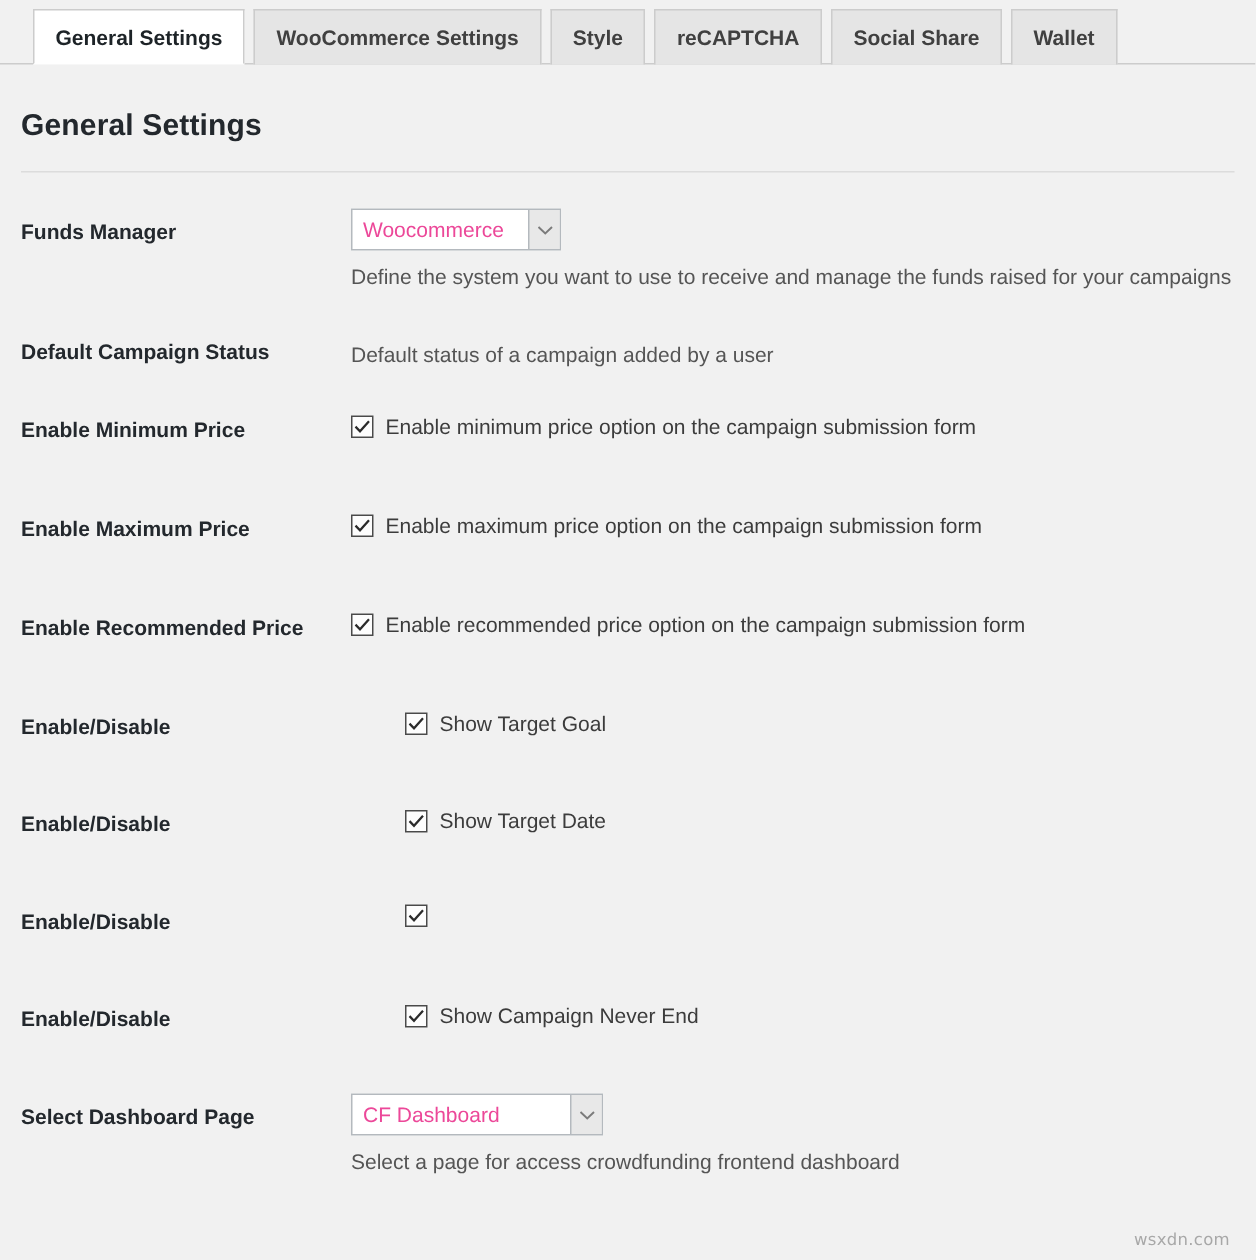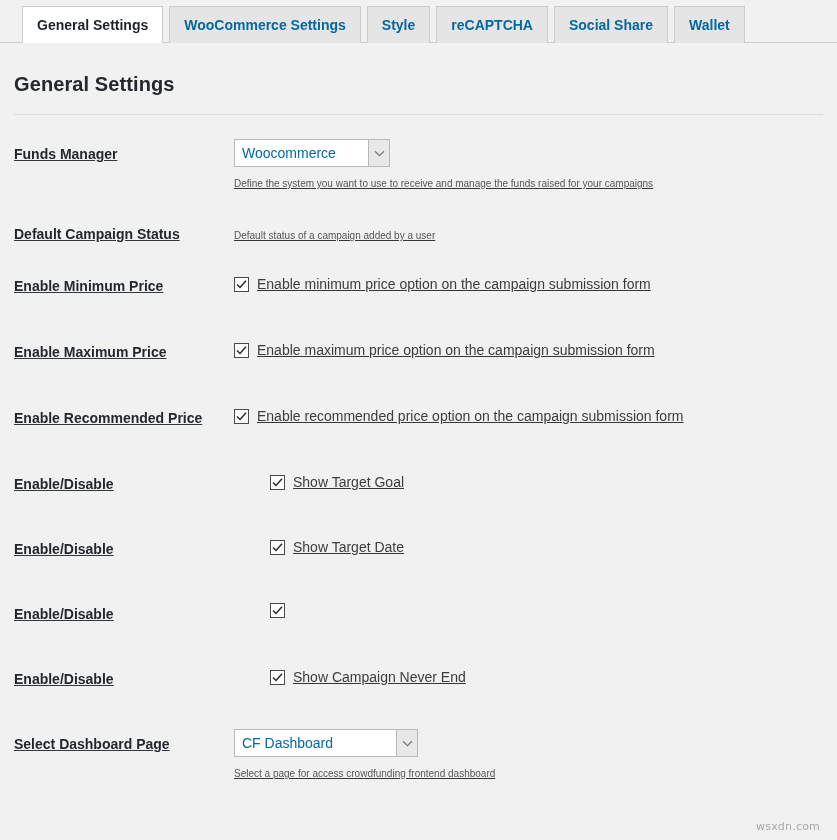--- a/index.html
+++ b/index.html
@@ -29,21 +29,21 @@
     align-items: flex-end;
   }
   .tab {
     display: inline-block;
     box-sizing: border-box;
     padding: 9px 14px 9px 14px;
     margin-right: 6px;
     font-size: 14px;
     font-weight: bold;
     line-height: 18px;
-    color: #0369a1;
+    color: #404040;
     background: #e5e5e5;
     border: 1px solid #ccc;
     border-bottom: none;
     position: relative;
     top: 1px;
     height: 37px;
     white-space: nowrap;
     text-decoration: none;
     cursor: pointer;
     user-select: none;
@@ -68,21 +68,20 @@
   .title-rule {
     border: none;
     border-top: 1px solid #dcdcdc;
     margin: 18px 14px 0 14px;
     height: 0;
   }
 
   
   .form-area {
     padding-top: 24px;
-    text-decoration: underline;
   }
   .form-row {
     display: flex;
     align-items: flex-start;
     padding: 0 0 0 14px;
   }
   .row-label {
     width: 220px;
     min-width: 220px;
     box-sizing: border-box;
@@ -109,44 +108,44 @@
     align-items: stretch;
     background: #ffffff;
     border: 1px solid #b4b9be;
     height: 28px;
     box-sizing: border-box;
     cursor: pointer;
   }
   .select-value {
     display: flex;
     align-items: center;
-    padding: 0 22px 0 7px;
-    font-size: 14px;
-    color: #0369a1;
+    padding: 0 6px 0 7px;
+    font-size: 14px;
+    color: #ec4899;
     white-space: nowrap;
     line-height: 26px;
   }
   .select-arrow {
     width: 20px;
     min-width: 20px;
     border-left: 1px solid #b4b9be;
     background: #e8e8e8;
     display: flex;
     align-items: center;
     justify-content: center;
   }
   .select-arrow svg { display: block; }
 
   .w-funds   .select-value { min-width: 104px; }
   .w-status  .select-value { min-width: 104px; }
   .w-dash    .select-value { min-width: 132px; }
 
   
   .desc {
-    font-size: 10px;
+    font-size: 14px;
     color: #555;
     margin-top: 8px;
     line-height: 18px;
     white-space: nowrap;
   }
 
   
   .check-line {
     display: flex;
     align-items: center;

